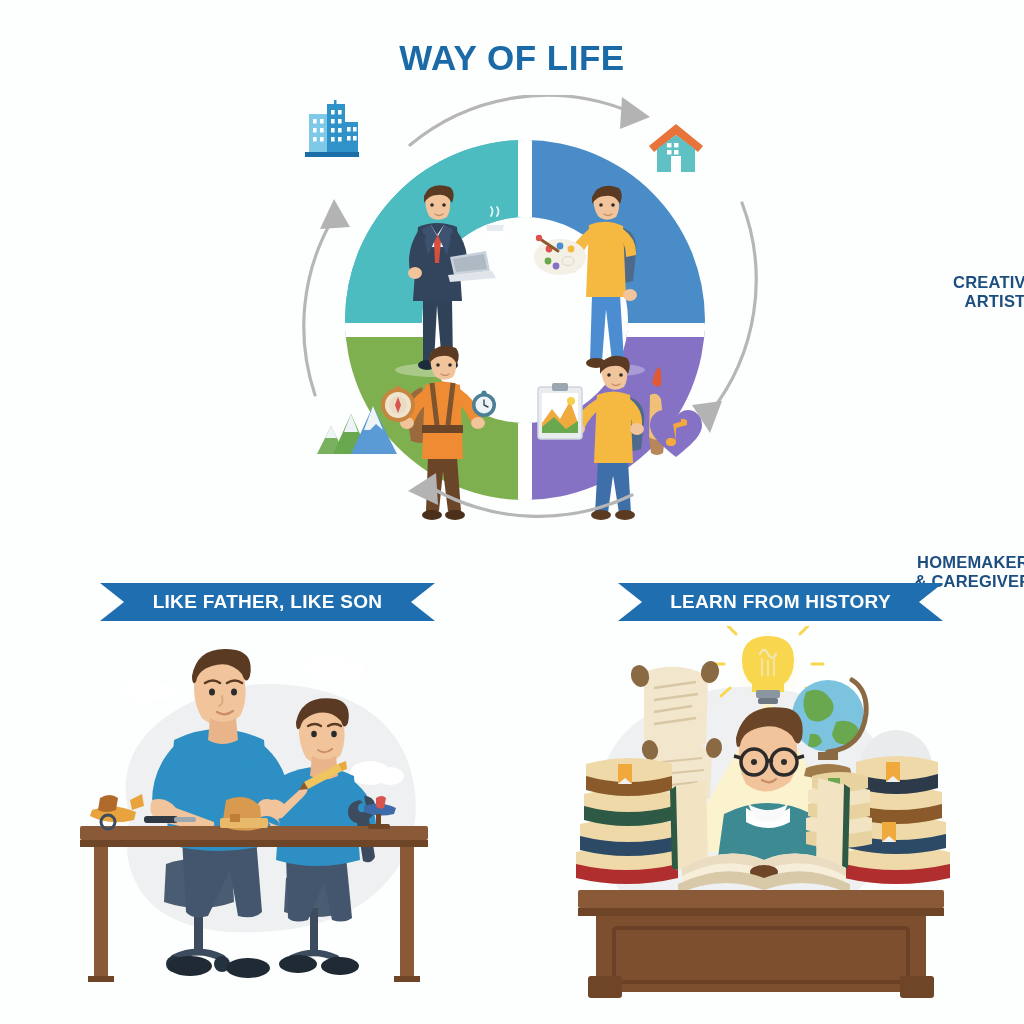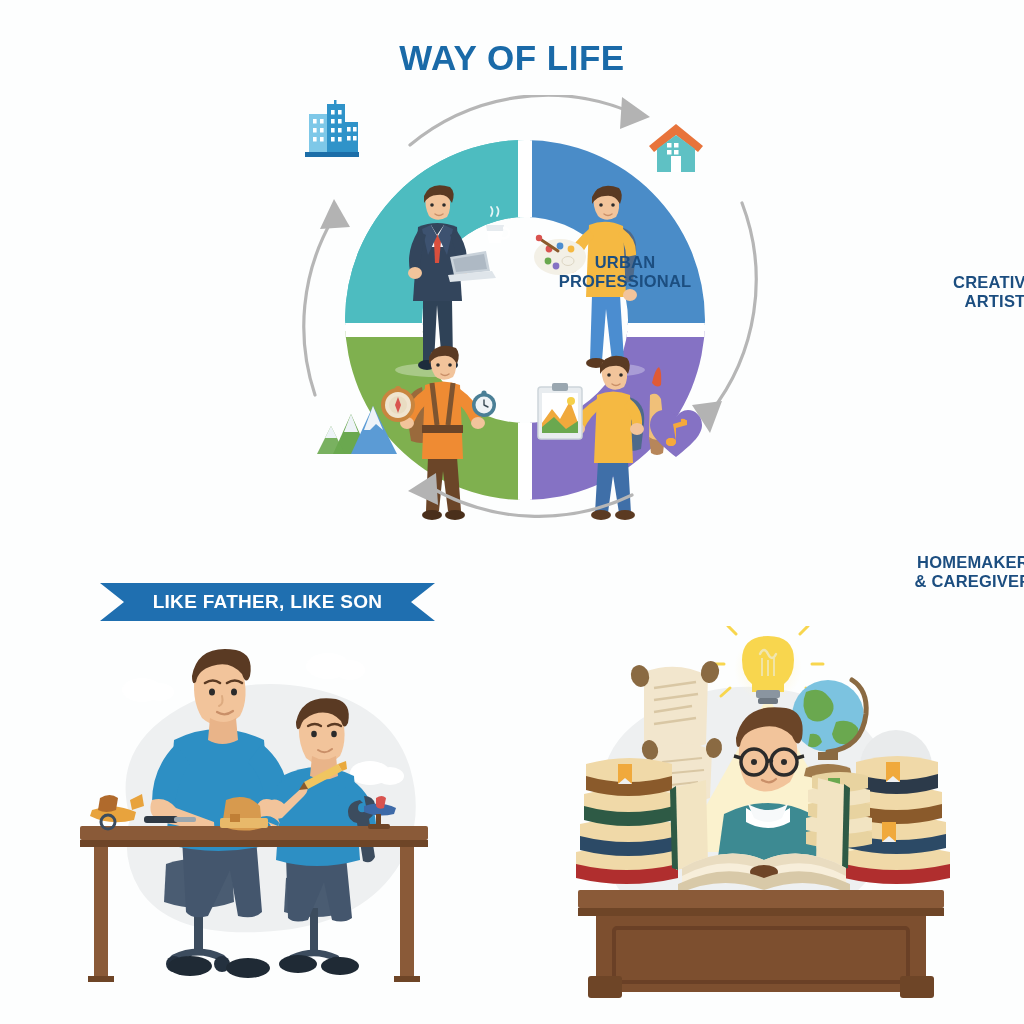--- a/index.html
+++ b/index.html
@@ -291,22 +291,20 @@
         <path d="M25,300 A 215,215 0 0 1 42,125"></path>
       </g>
       <g fill="#b3b3b3">
         <path d="M332,2 L360,22 L330,34 Z"></path>
         <path d="M432,306 L420,338 L402,310 Z"></path>
         <path d="M146,378 L118,396 L148,410 Z"></path>
         <path d="M30,134 L44,104 L60,132 Z"></path>
       </g>
     </svg>
 
-    <div class="quad-label label-urban">URBAN
-PROFESSIONAL</div>
     <div class="quad-label label-creative">CREATIVE
 ARTIST</div>
     <div class="quad-label label-home">HOMEMAKER
 &amp; CAREGIVER</div>
   </div>
 
   <div class="quad-icon icon-city">
     <svg width="66" height="60" viewBox="0 0 66 60">
       <rect x="13" y="14" width="20" height="40" fill="#7ec8e8"></rect>
       <rect x="31" y="4" width="18" height="50" fill="#2f93c9"></rect>
@@ -370,20 +368,26 @@
     </svg>
   </div>
 
   <div class="banner banner-left">
     <svg width="335" height="38" viewBox="0 0 335 38" style="position:absolute;left:0;top:0;">
       <path d="M0,0 L335,0 L311,19 L335,38 L0,38 L24,19 Z" fill="#1f6fb0"></path>
     </svg>
     <div class="banner-text">LIKE FATHER, LIKE SON</div>
   </div>
 
+  <div class="banner banner-right">
+    <svg width="325" height="38" viewBox="0 0 325 38" style="position:absolute;left:0;top:0;">
+      <path d="M0,0 L325,0 L301,19 L325,38 L0,38 L24,19 Z" fill="#1f6fb0"></path>
+    </svg>
+    <div class="banner-text">LEARN FROM HISTORY</div>
+  </div>
 
   <div class="scene scene-left">
     <svg width="390" height="380" viewBox="0 0 390 380">
 
       <path d="M60,190 q-20,-70 50,-110 q60,-34 130,-20 q80,16 100,80 q18,62 -20,110 q-40,50 -130,54 q-90,4 -120,-42 q-20,-32 -10,-72 Z" fill="#eef0f1"></path>
 
       <g fill="#ffffff">
         <ellipse cx="72" cy="62" rx="20" ry="12"></ellipse>
           <ellipse cx="90" cy="64" rx="14" ry="9"></ellipse>
         <ellipse cx="258" cy="38" rx="22" ry="13"></ellipse>

